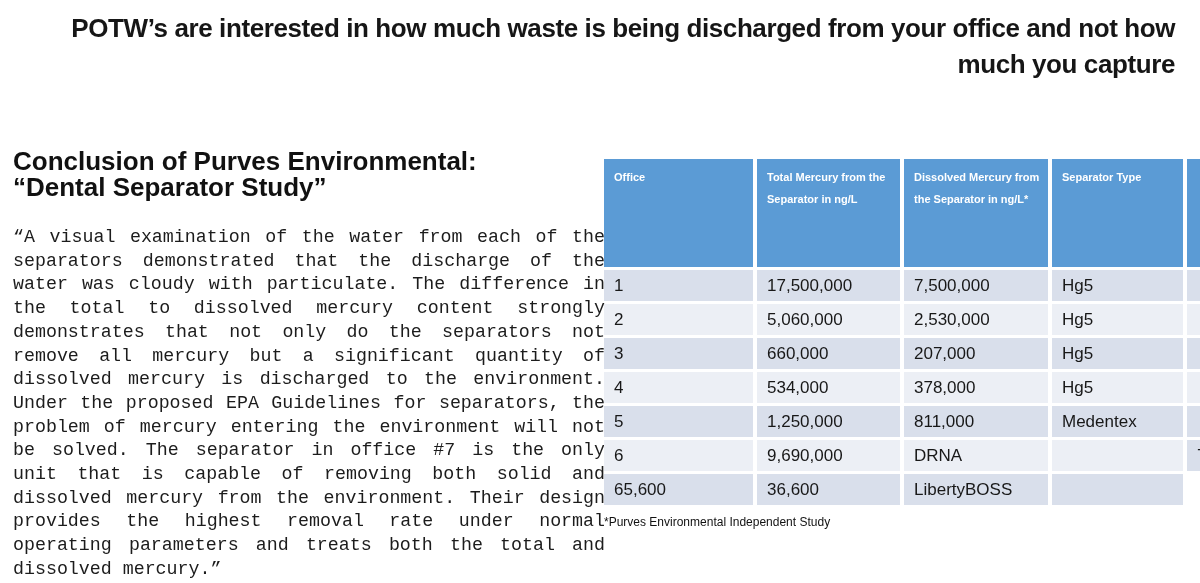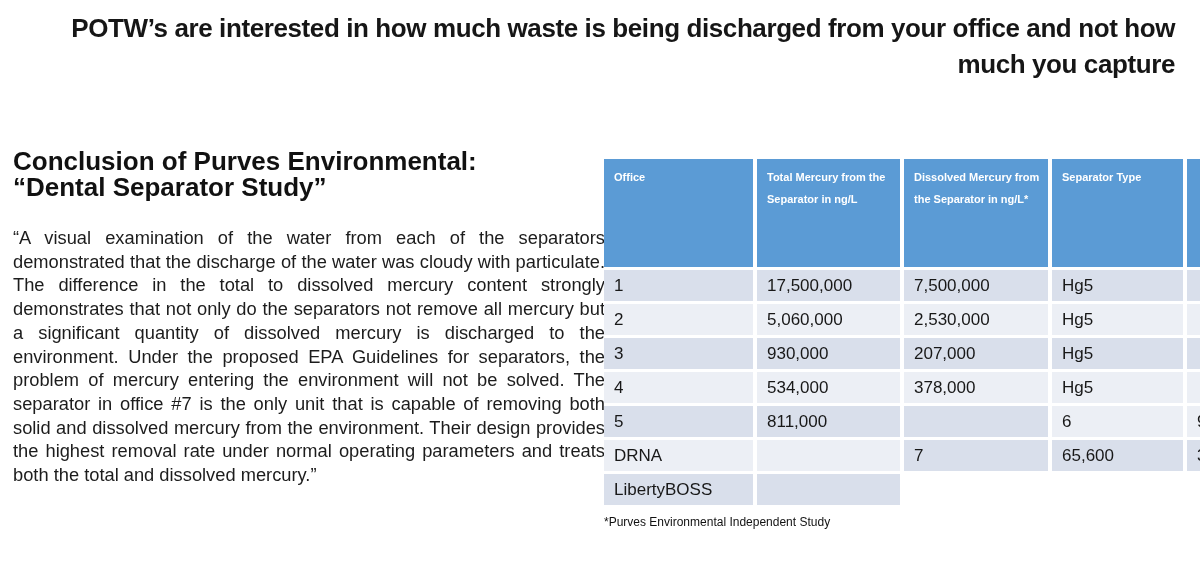--- a/index.html
+++ b/index.html
@@ -41,20 +41,21 @@
     text-decoration-thickness: 1.5px;
     text-underline-offset: 3px;
     color: #111;
   }
   .quote {
     margin: 26px 0 0 0;
     font-size: 18.3px;
     line-height: 23.7px;
     text-align: justify;
     color: #1c1c1c;
+    font-family: Liberation Mono, monospace;
   }
 
   
   .tablegrid {
     position: absolute;
     left: 604px;
     top: 159px;
     display: grid;
     grid-template-columns: 149px 143px 144px 131px 90px;
     grid-template-rows: 108px repeat(7, 31px);
@@ -114,31 +115,33 @@
       <div class="cell odd">17,500,000</div>
       <div class="cell odd">7,500,000</div>
       <div class="cell odd">Hg5</div>
       <div class="cell odd"></div>
       <div class="cell even">2</div>
       <div class="cell even">5,060,000</div>
       <div class="cell even">2,530,000</div>
       <div class="cell even">Hg5</div>
       <div class="cell even"></div>
       <div class="cell odd">3</div>
-      <div class="cell odd">930,000</div>
+      <div class="cell odd">660,000</div>
       <div class="cell odd">207,000</div>
       <div class="cell odd">Hg5</div>
       <div class="cell odd"></div>
       <div class="cell even">4</div>
       <div class="cell even">534,000</div>
       <div class="cell even">378,000</div>
       <div class="cell even">Hg5</div>
       <div class="cell even"></div>
       <div class="cell odd">5</div>
+      <div class="cell odd">1,250,000</div>
       <div class="cell odd">811,000</div>
+      <div class="cell odd">Medentex</div>
       <div class="cell odd"></div>
       <div class="cell even">6</div>
       <div class="cell even">9,690,000</div>
       <div class="cell even">DRNA</div>
       <div class="cell even"></div>
       <div class="cell odd">7</div>
       <div class="cell odd">65,600</div>
       <div class="cell odd">36,600</div>
       <div class="cell odd">LibertyBOSS</div>
       <div class="cell odd"></div>

